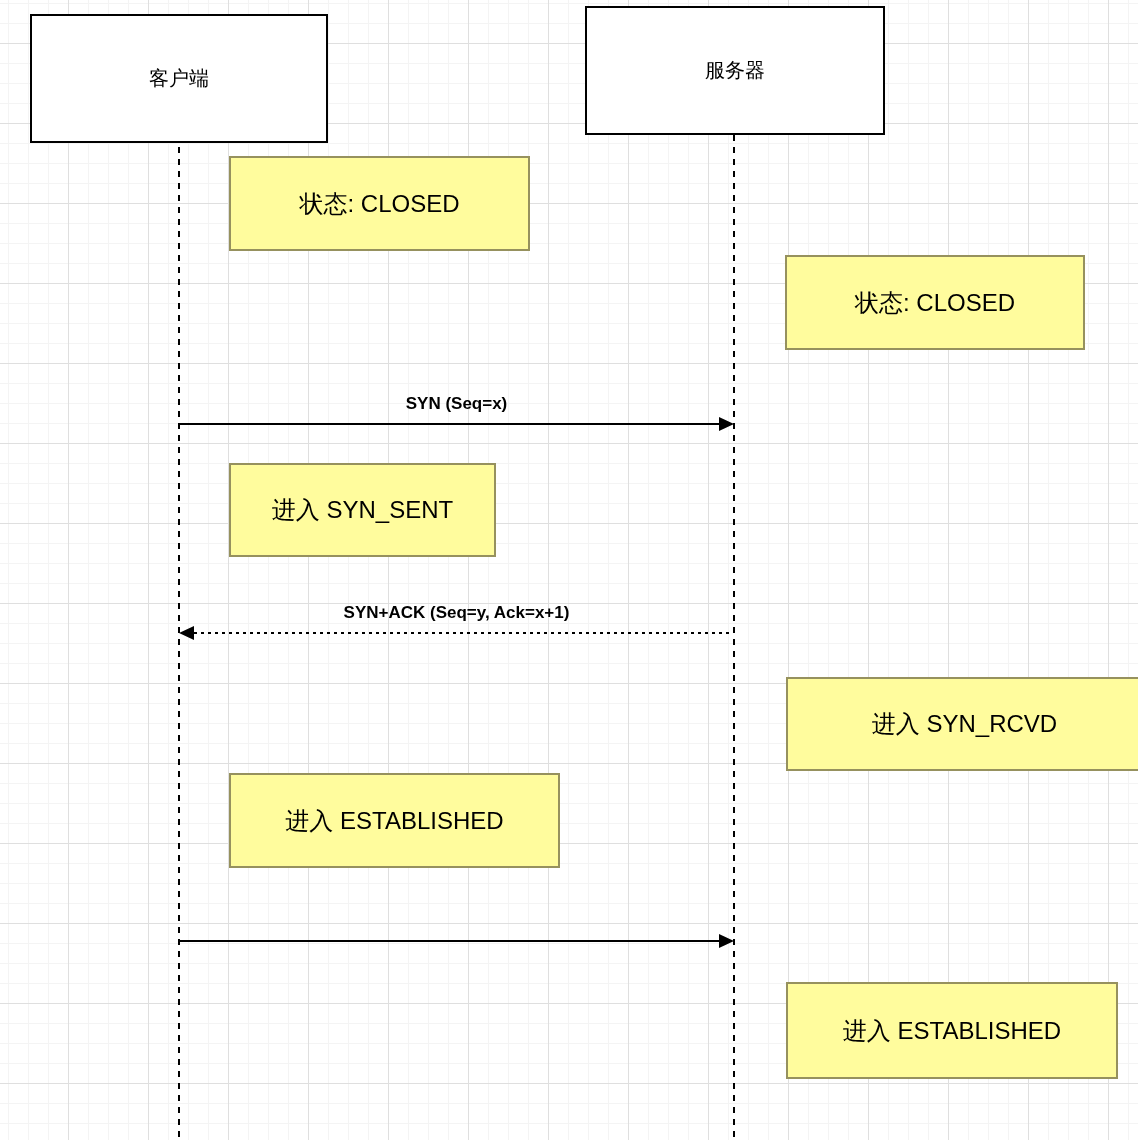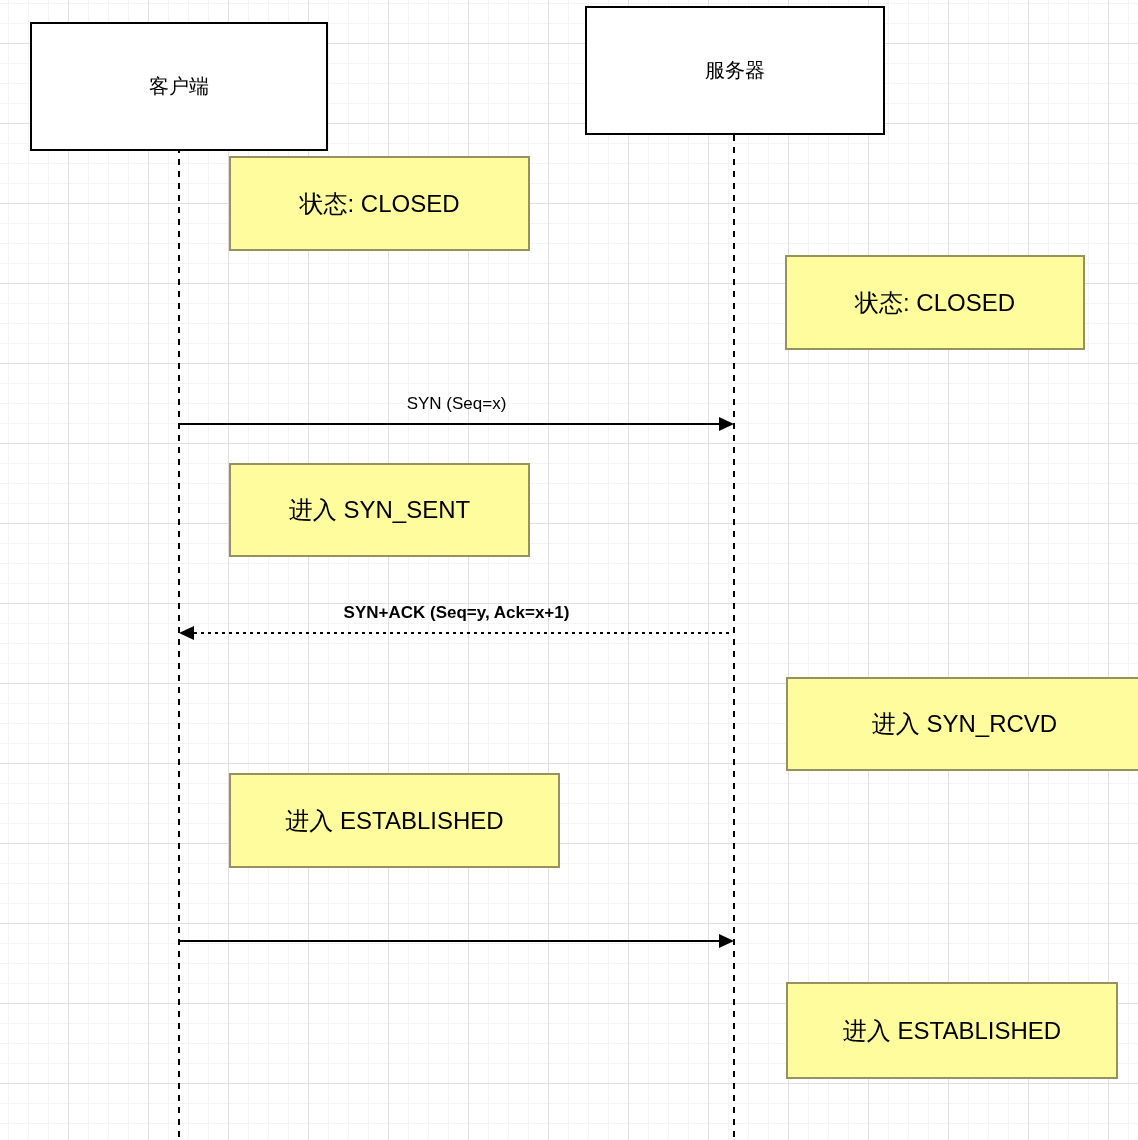--- a/index.html
+++ b/index.html
@@ -84,40 +84,40 @@
   .arrowhead.left  { border-right: 15px solid var(--line, #000); }
 </style>
 </head>
 <body>
 
 <div class="canvas">
 
   <div class="lifeline" style="left:178px;"></div>
   <div class="lifeline" style="left:733px;"></div>
 
-  <div class="actor" style="left:30px; top:22px; width:298px; height:129px;">
+  <div class="actor" style="left:30px; top:14px; width:298px; height:129px;">
     <span>客户端</span>
   </div>
   <div class="actor" style="left:585px; top:6px; width:300px; height:129px;">
     <span>服务器</span>
   </div>
 
   <div class="note" style="left:229px; top:156px; width:301px; height:95px;">
     <span>状态: CLOSED</span>
   </div>
 
   <div class="note" style="left:785px; top:255px; width:300px; height:95px;">
     <span>状态: CLOSED</span>
   </div>
 
-  <div class="msg-label" style="top:394px;">SYN (Seq=x)</div>
+  <div class="msg-label" style="top:394px;font-weight:bold;">SYN (Seq=x)</div>
   <div class="msg-line" style="left:179px; top:423px; width:541px;"></div>
   <div class="arrowhead right" style="left:719px; top:417px;"></div>
 
-  <div class="note" style="left:229px; top:463px; width:301px; height:94px;">
+  <div class="note" style="left:229px; top:463px; width:267px; height:94px;">
     <span>进入 SYN_SENT</span>
   </div>
 
   <div class="msg-label" style="top:603px;font-weight:bold;">SYN+ACK (Seq=y, Ack=x+1)</div>
   <div class="msg-line dotted" style="left:194px; top:632px; width:539px;"></div>
   <div class="arrowhead left" style="left:179px; top:626px;"></div>
 
   <div class="note" style="left:786px; top:677px; width:357px; height:94px;">
     <span>进入 SYN_RCVD</span>
   </div>

